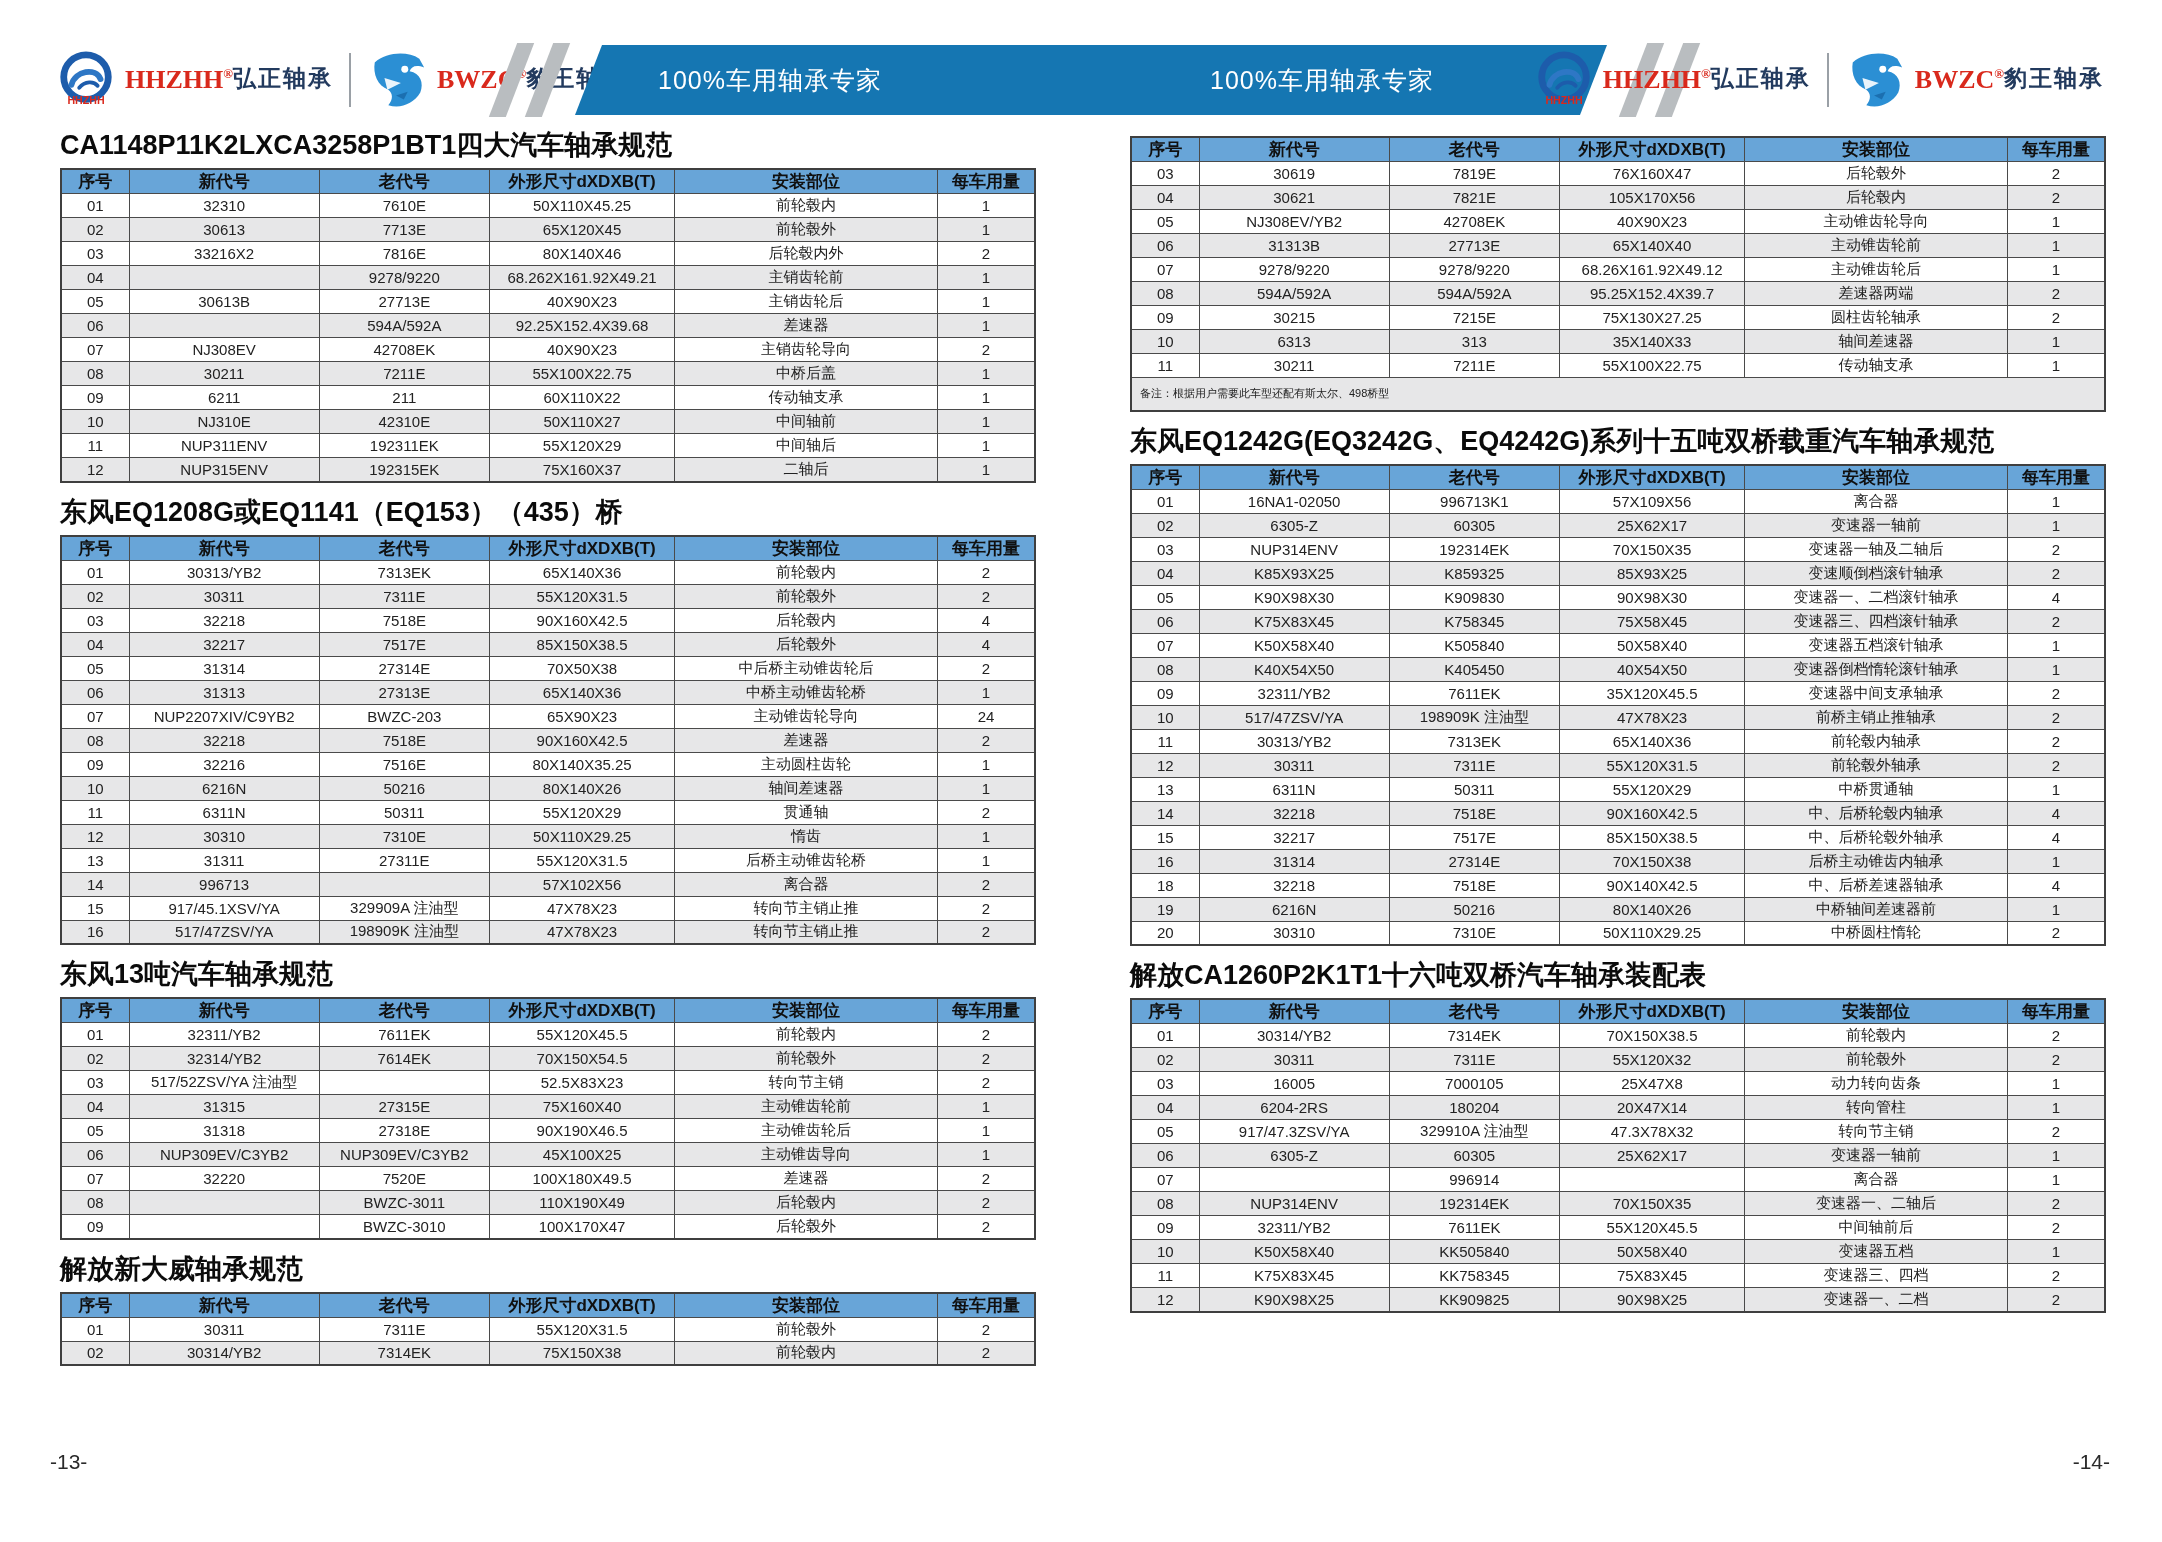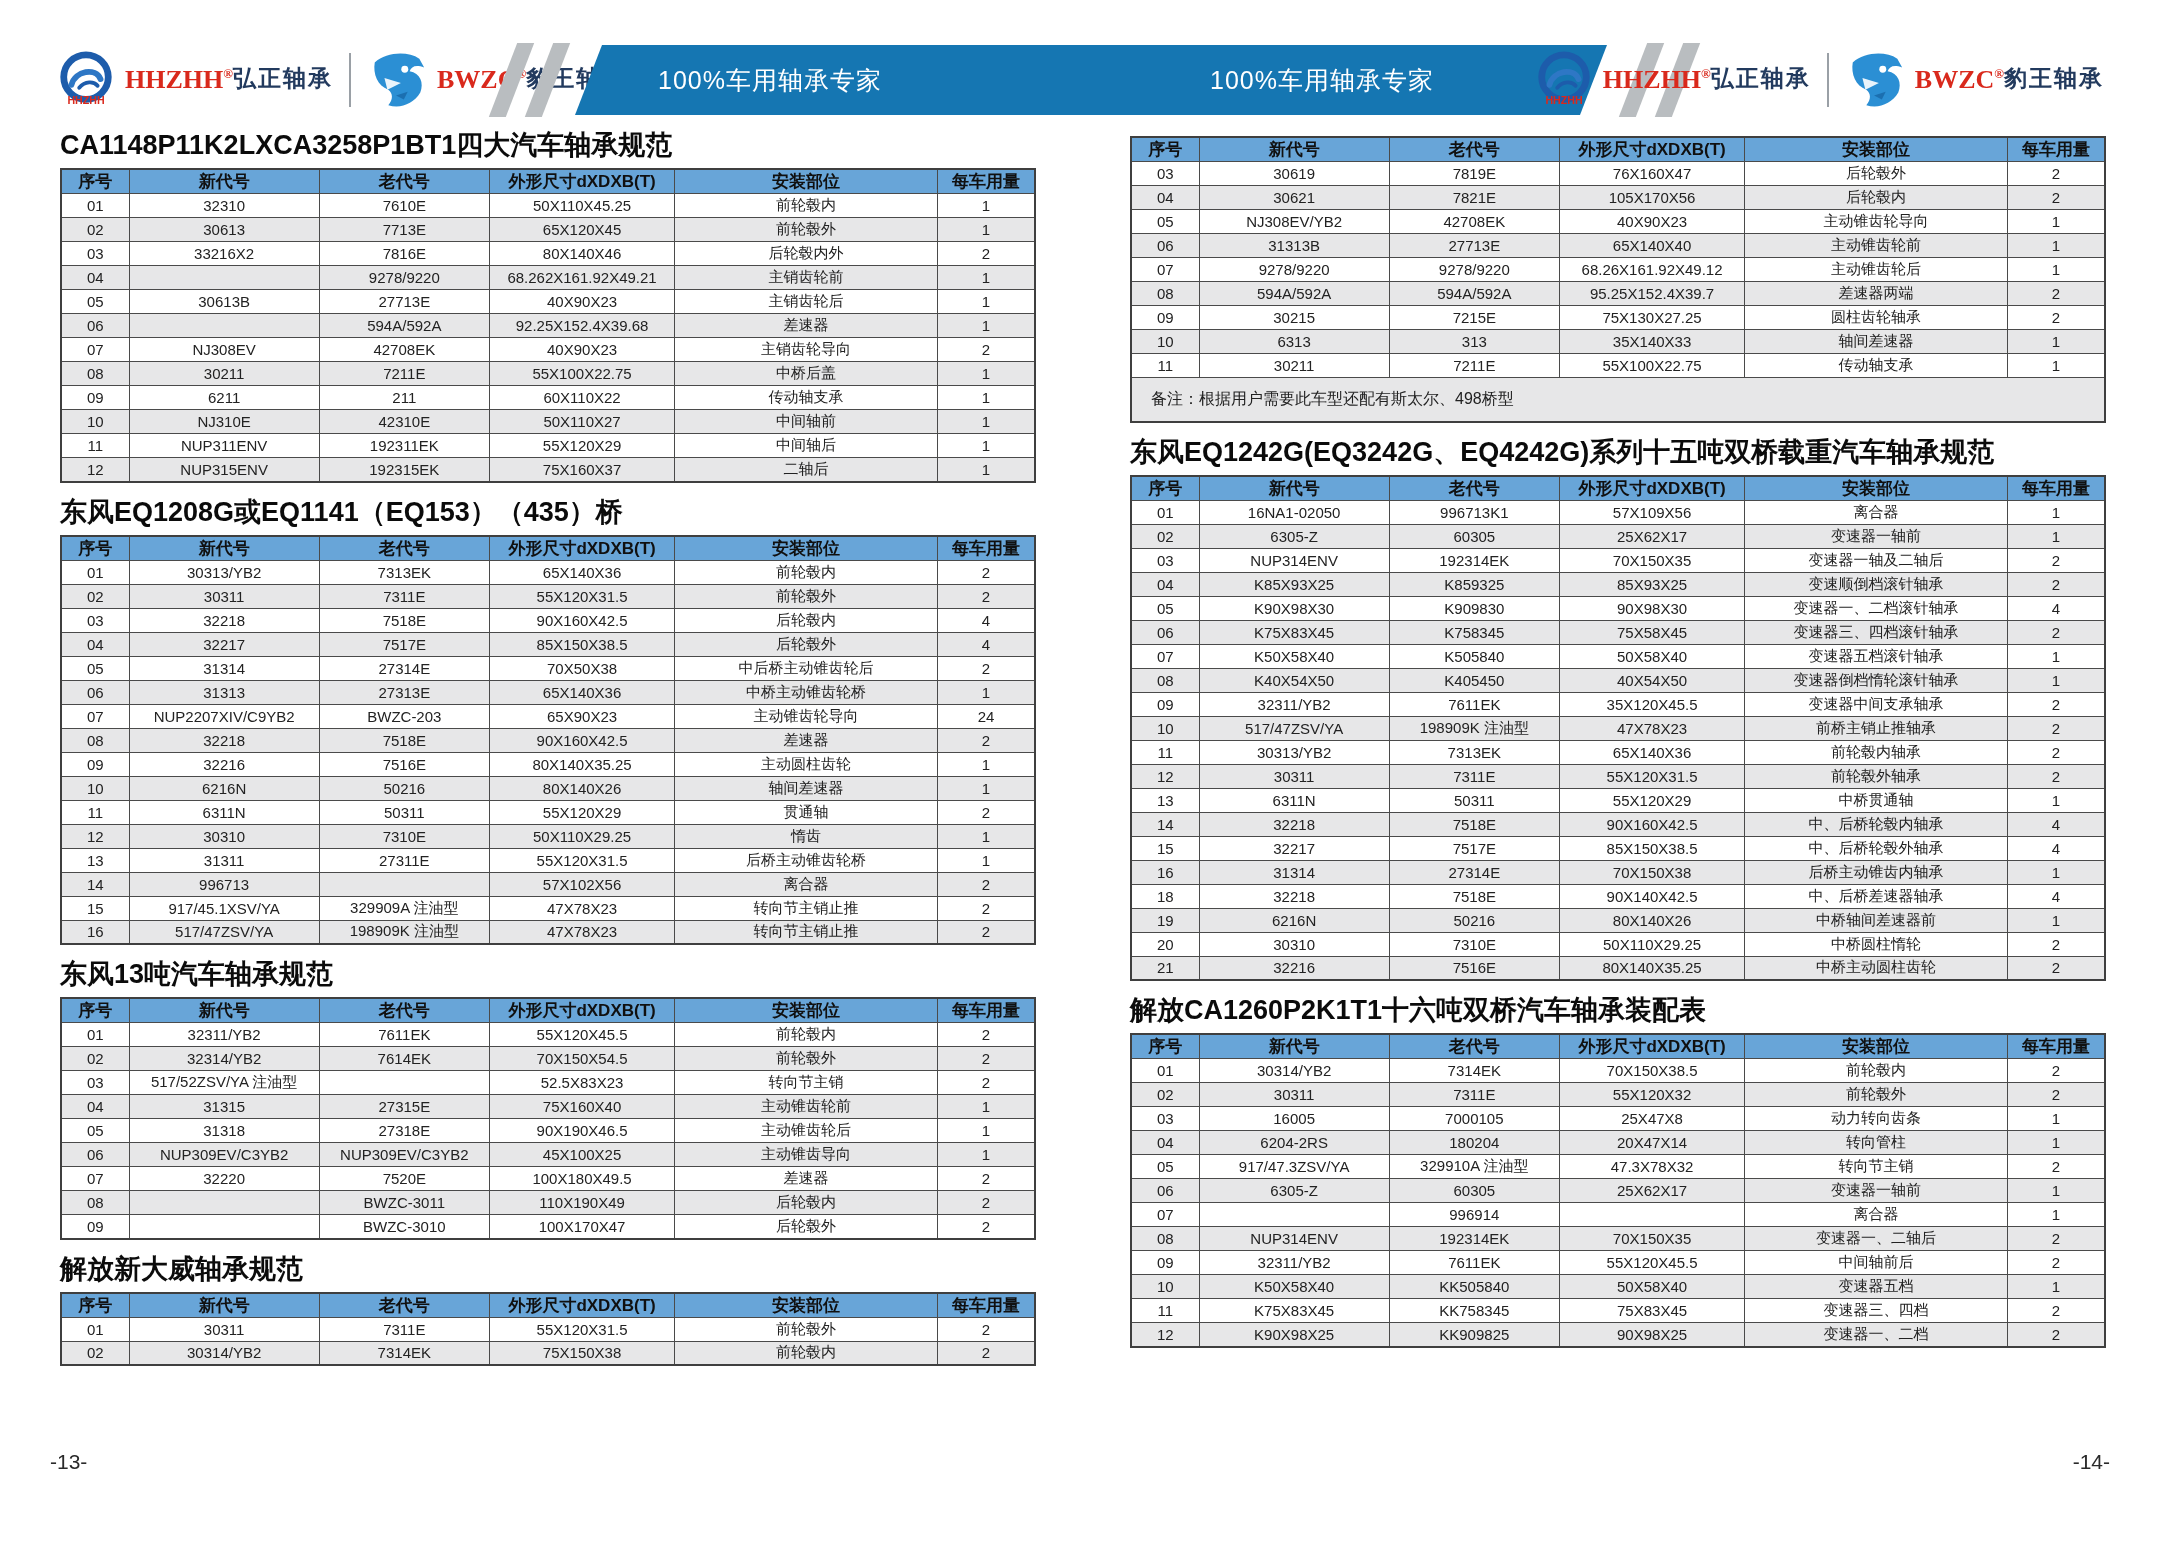--- a/index.html
+++ b/index.html
@@ -64,21 +64,21 @@
   table.spec th{height:22px;background:var(--table-header-blue);font-size:17px;font-weight:600;color:#101010;}
   table.spec td{height:24px;font-size:15px;color:#222;}
   table.spec tbody tr:nth-child(odd) td{background:#fff;}
   table.spec tbody tr:nth-child(even) td{background:var(--row-alt);}
   table.spec th:nth-child(1),table.spec td:nth-child(1){width:7%;}
   table.spec th:nth-child(2),table.spec td:nth-child(2){width:19.5%;}
   table.spec th:nth-child(3),table.spec td:nth-child(3){width:17.5%;}
   table.spec th:nth-child(4),table.spec td:nth-child(4){width:19%;}
   table.spec th:nth-child(5),table.spec td:nth-child(5){width:27%;}
   table.spec th:nth-child(6),table.spec td:nth-child(6){width:10%;}
-  table.spec td.note-cell{text-align:left;padding-left:19px;height:44px;font-size:16px;}
+  table.spec td.note-cell{text-align:left;padding-left:8px;height:33px;font-size:11px;}
   .mt14{margin-top:14px;}
 
   .pageno{position:absolute;bottom:68px;font-size:21px;color:#2a2a2a;}
   .page-left .pageno{left:50px;}
   .page-right .pageno{right:52px;}
 </style>
 </head>
 <body>
 
 <div class="page page-left">
@@ -786,28 +786,20 @@
               <td>1</td>
             </tr>
             <tr>
               <td>20</td>
               <td>30310</td>
               <td>7310E</td>
               <td>50X110X29.25</td>
               <td>中桥圆柱惰轮</td>
               <td>2</td>
             </tr>
-            <tr>
-              <td>21</td>
-              <td>32216</td>
-              <td>7516E</td>
-              <td>80X140X35.25</td>
-              <td>中桥主动圆柱齿轮</td>
-              <td>2</td>
-            </tr>
           </tbody>
       </table>
     </div>
     <div class="section">
       <h2 class="section-title">解放CA1260P2K1T1十六吨双桥汽车轴承装配表</h2>
       <table class="spec">
         <thead>
             <tr>
               <th>序号</th>
               <th>新代号</th>

